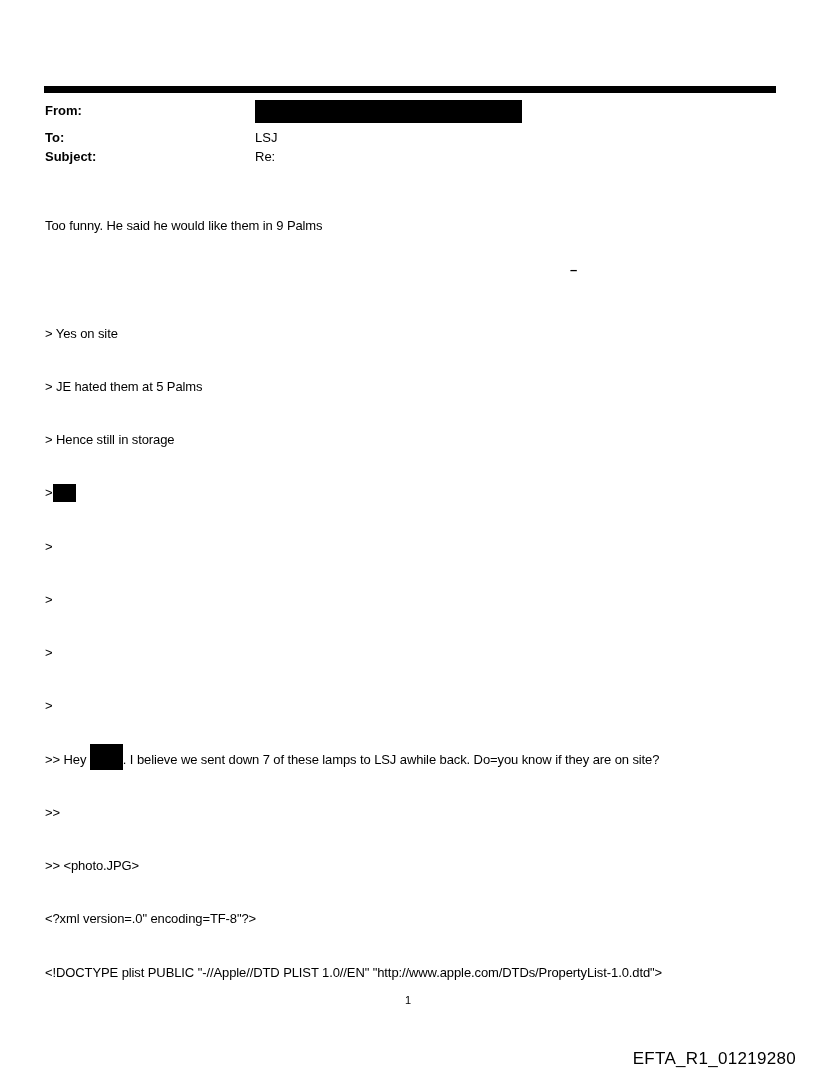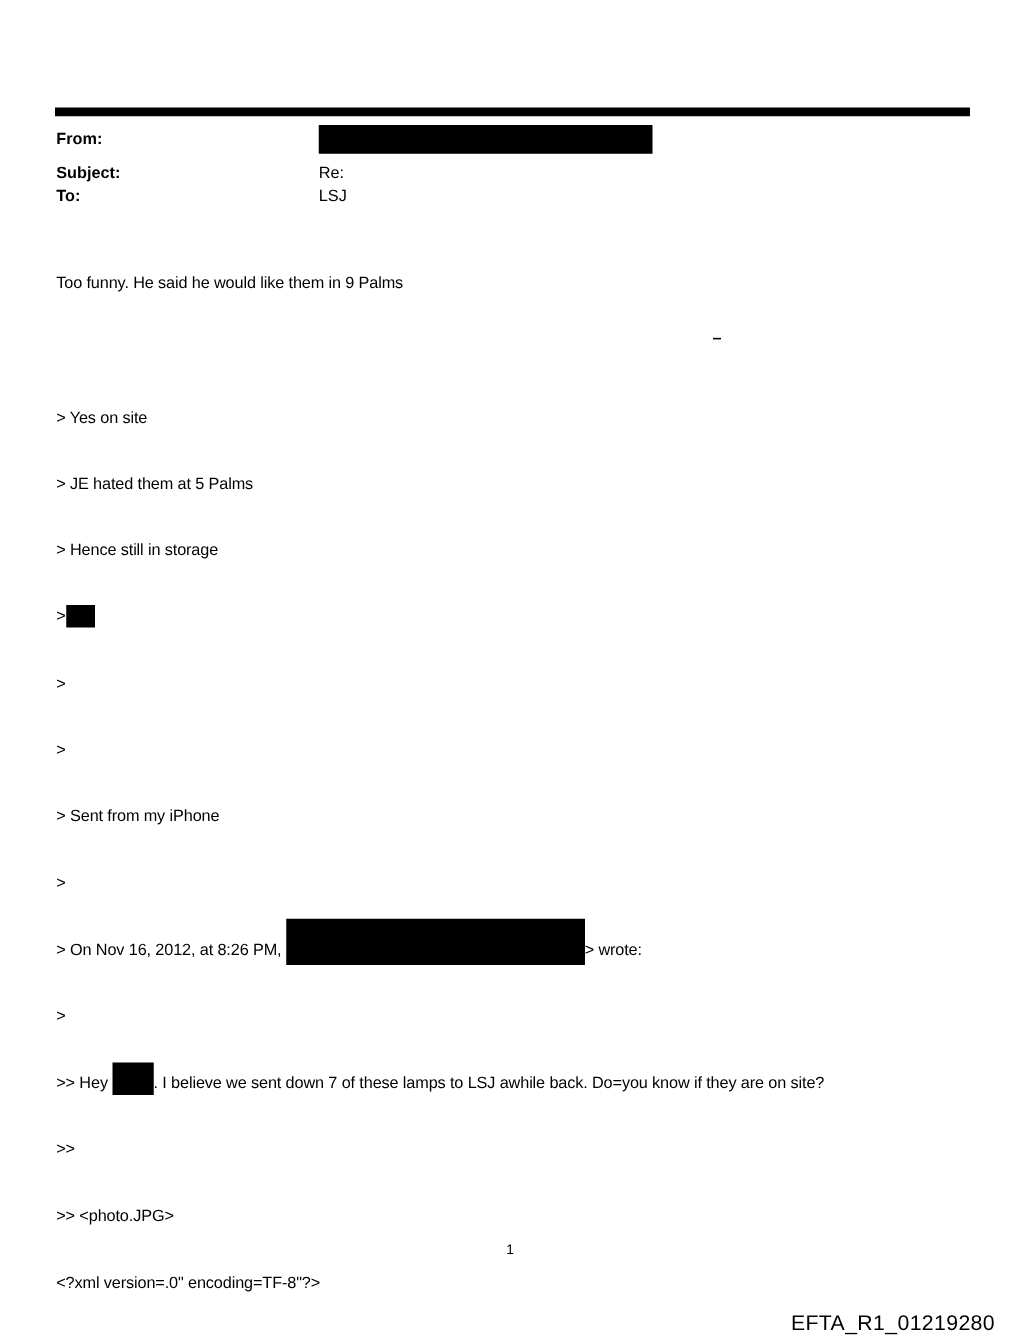--- a/index.html
+++ b/index.html
@@ -88,44 +88,42 @@
   <div class="top-rule"></div>
 
   <div class="hdr">
     <div class="hrow first">
       <span class="hlabel">From:</span>
       <span class="hvalue">
         <span class="red-from" style="display:block"></span>
       </span>
     </div>
     <div class="hrow">
+      <span class="hlabel">To:</span>
+      <span class="hvalue">LSJ</span>
+    </div>
+    <div class="hrow">
       <span class="hlabel">Subject:</span>
       <span class="hvalue">Re:</span>
-    </div>
-    <div class="hrow">
-      <span class="hlabel">To:</span>
-      <span class="hvalue">LSJ</span>
     </div>
   </div>
 
   <div class="bodyblock para1">Too funny. He said he would like them in 9 Palms</div>
 
 
   <span class="stray">–</span>
 
   <div class="bodyblock quoted">
     <div class="ln">&gt; Yes on site</div>
     <div class="ln">&gt; JE hated them at 5 Palms</div>
     <div class="ln">&gt; Hence still in storage</div>
     <div class="ln"><span>&gt;</span><span class="rd rd-small"><i></i></span></div>
     <div class="ln">&gt;</div>
     <div class="ln">&gt;</div>
-    <div class="ln">&gt; Sent from my iPhone</div>
     <div class="ln">&gt;</div>
-    <div class="ln"><span>&gt; On Nov 16, 2012, at 8:26 PM, </span><span class="rd rd-tall"><i></i></span><span>&gt; wrote:</span></div>
     <div class="ln">&gt;</div>
     <div class="ln"><span>&gt;&gt; Hey </span><span class="rd rd-hey"><i></i></span><span>. I believe we sent down 7 of these lamps to LSJ awhile back. Do=you know if they are on site?</span></div>
     <div class="ln">&gt;&gt;</div>
     <div class="ln">&gt;&gt; &lt;photo.JPG&gt;</div>
     <div class="ln">&lt;?xml version=.0" encoding=TF-8"?&gt;</div>
     <div class="ln">&lt;!DOCTYPE plist PUBLIC "-//Apple//DTD PLIST 1.0//EN" "http://www.apple.com/DTDs/PropertyList-1.0.dtd"&gt;</div>
     
     
     
     

